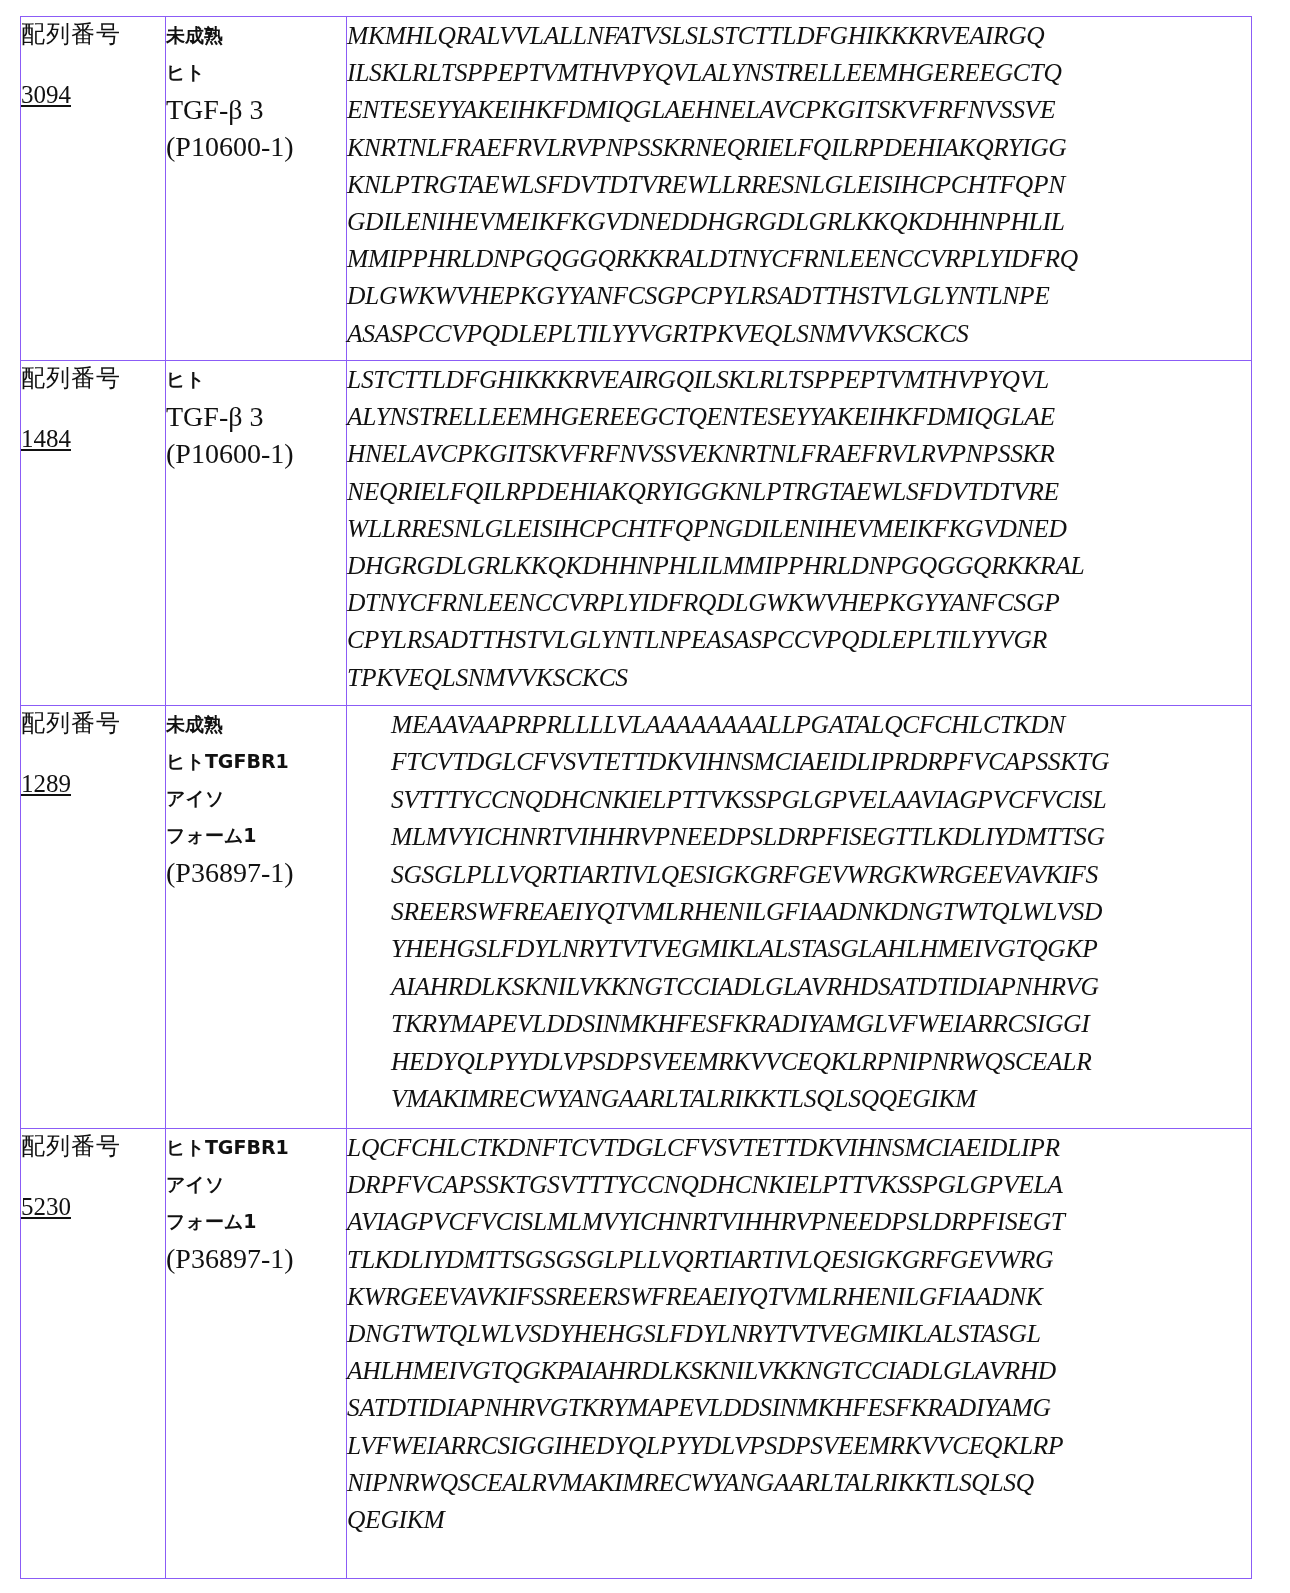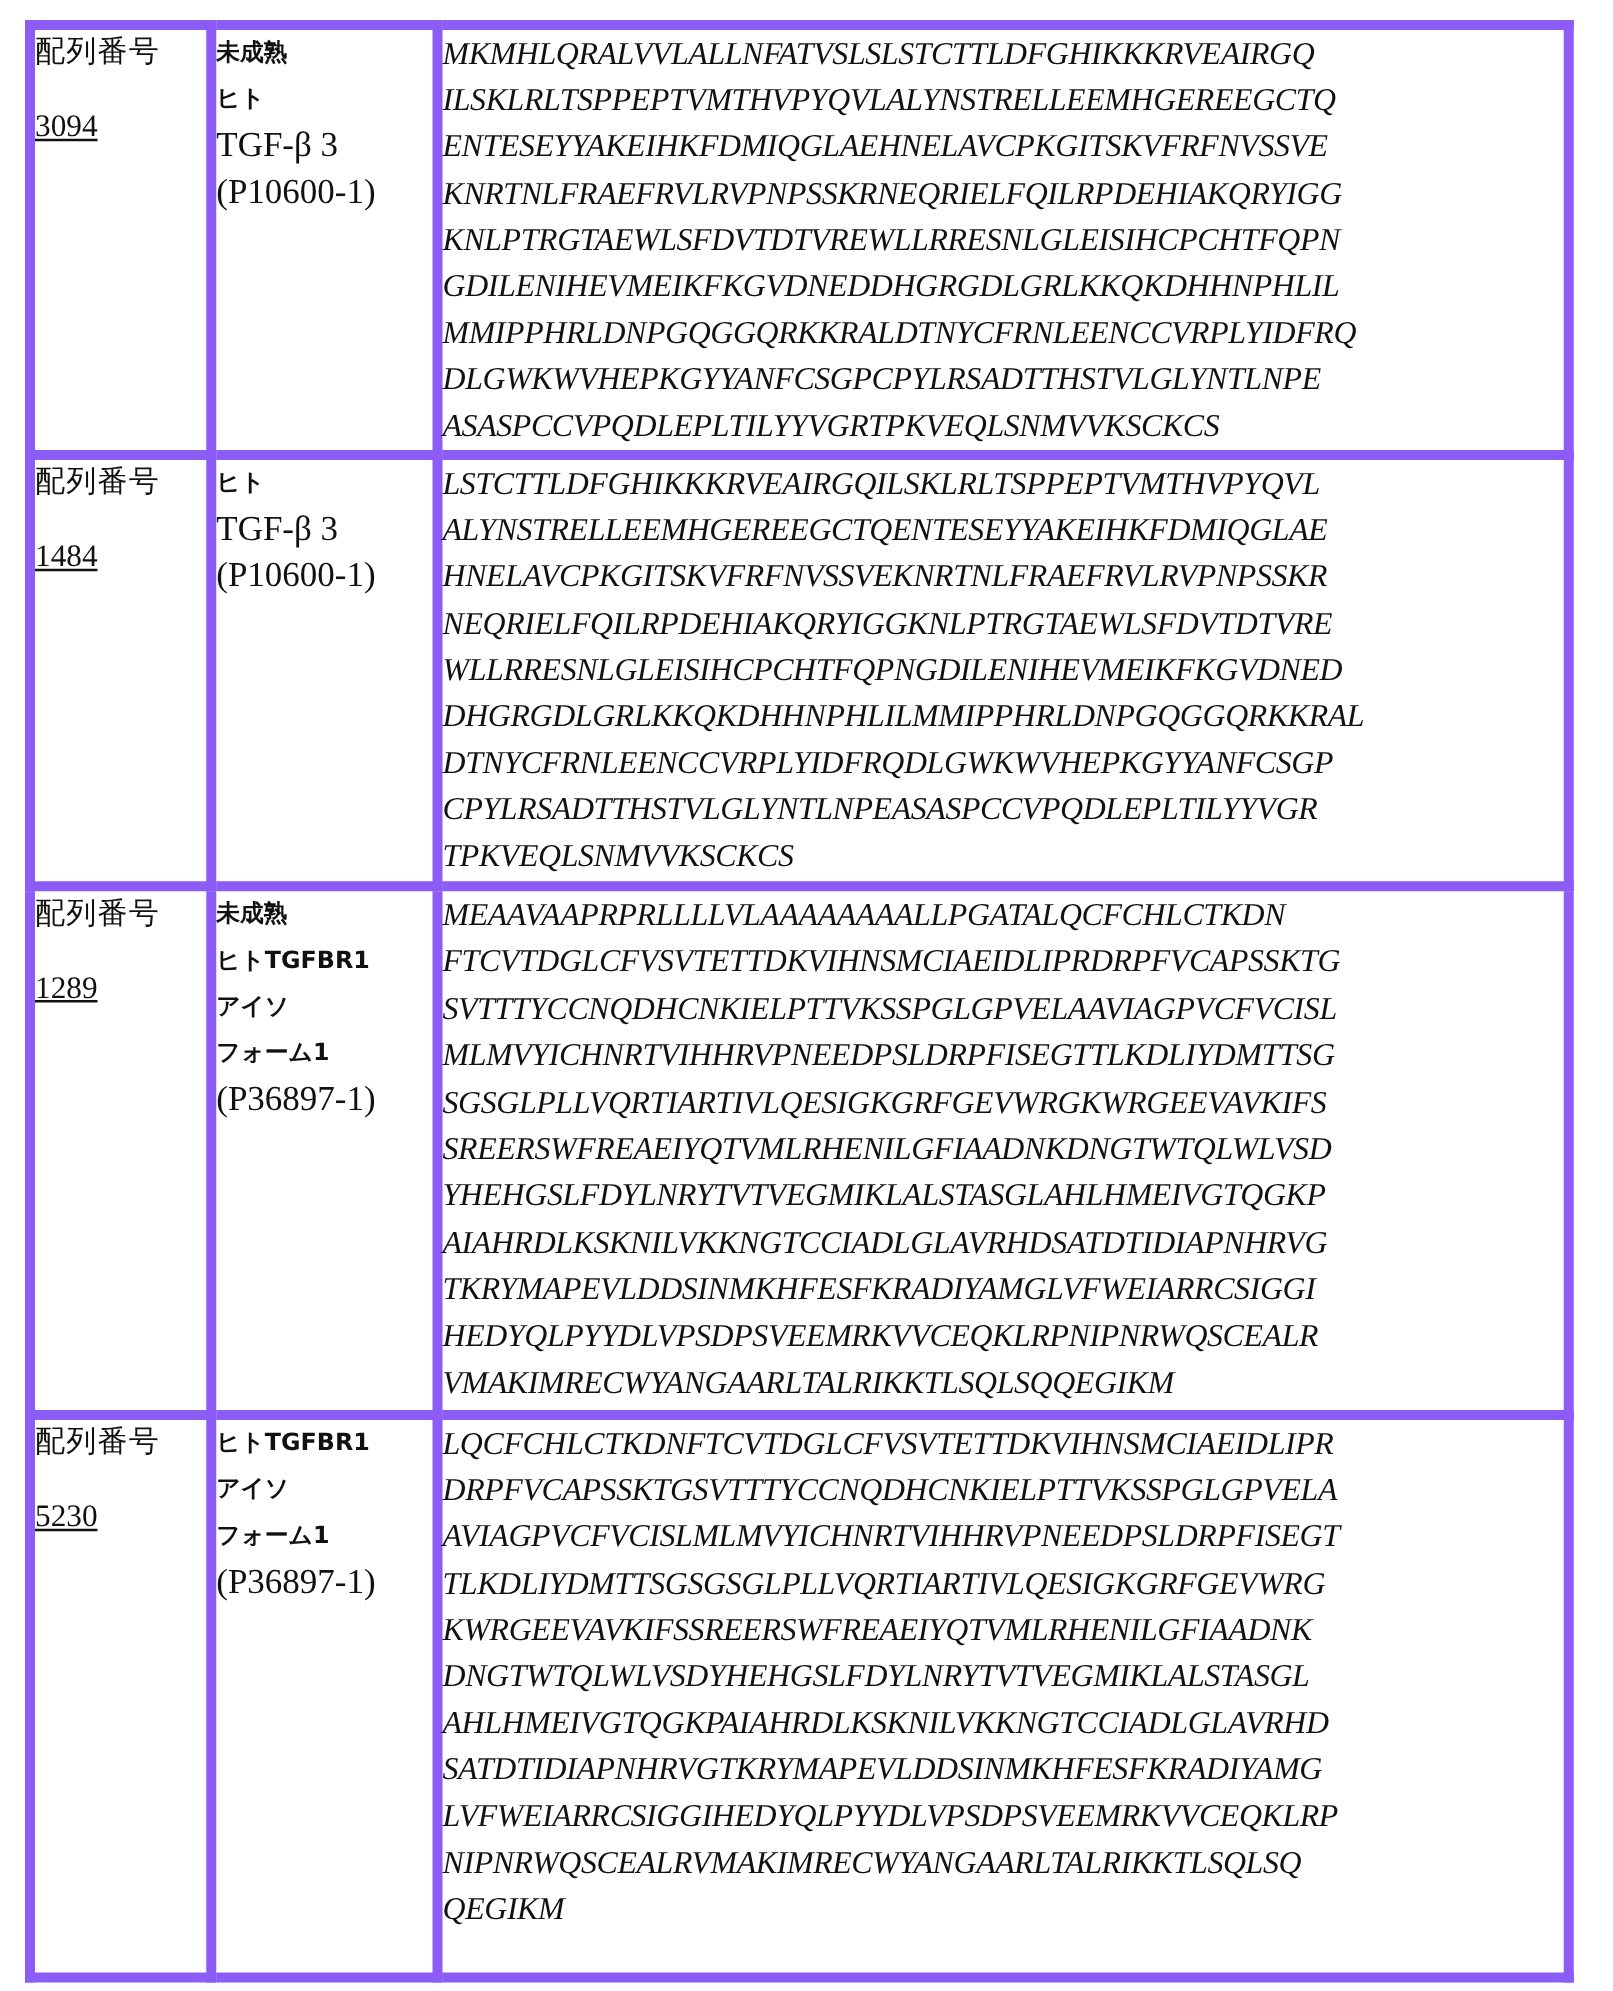--- a/index.html
+++ b/index.html
@@ -5,36 +5,36 @@
   html, body { margin: 0; padding: 0; background: #ffffff; }
   body { width: 1290px; height: 1593px; position: relative; overflow: hidden;
          font-family: "Liberation Serif", "DejaVu Serif", serif; color: #111; }
   table.seq-table {
     position: absolute; left: 20px; top: 16px;
     width: 1231px;
     border-collapse: collapse;
     table-layout: fixed;
   }
   table.seq-table td {
-    border: 8px solid #8b5cf6;
+    border: 1px solid #8b5cf6;
     vertical-align: top;
     padding: 0;
   }
   col.c-id { width: 145px; }
   col.c-desc { width: 181px; }
   col.c-seq { width: 905px; }
   .id-cell { padding: 14px 0 0 13px; }
   .id-label { font-family: "DejaVu Sans", sans-serif; font-size: 24px; line-height: 34px; letter-spacing: 1px; display: block; }
   .id-num { font-size: 25px; line-height: 34px; display: block; margin-top: 27px; text-decoration: underline; }
   .desc-cell { padding: 8px 0 0 12px; }
   .desc-line { display: block; font-size: 28px; line-height: 37px; white-space: nowrap; }
   .desc-line.jp { font-family: "DejaVu Sans", sans-serif; font-size: 19px; font-weight: bold; }
   .seq-cell { padding: 6px 0 4px 13px; font-style: italic; }
   .seq-line { display: block; font-size: 25.5px; line-height: 37.2px; white-space: nowrap; letter-spacing: -0.3px; }
-  .r3 .seq-line { line-height: 37.4px; }
+  .r3 .seq-line { line-height: 37.4px; padding-left: 44px; }
 </style>
 </head>
 <body>
 
 <table class="seq-table">
   <colgroup>
       <col class="c-id">
       <col class="c-desc">
       <col class="c-seq">
     </colgroup>

